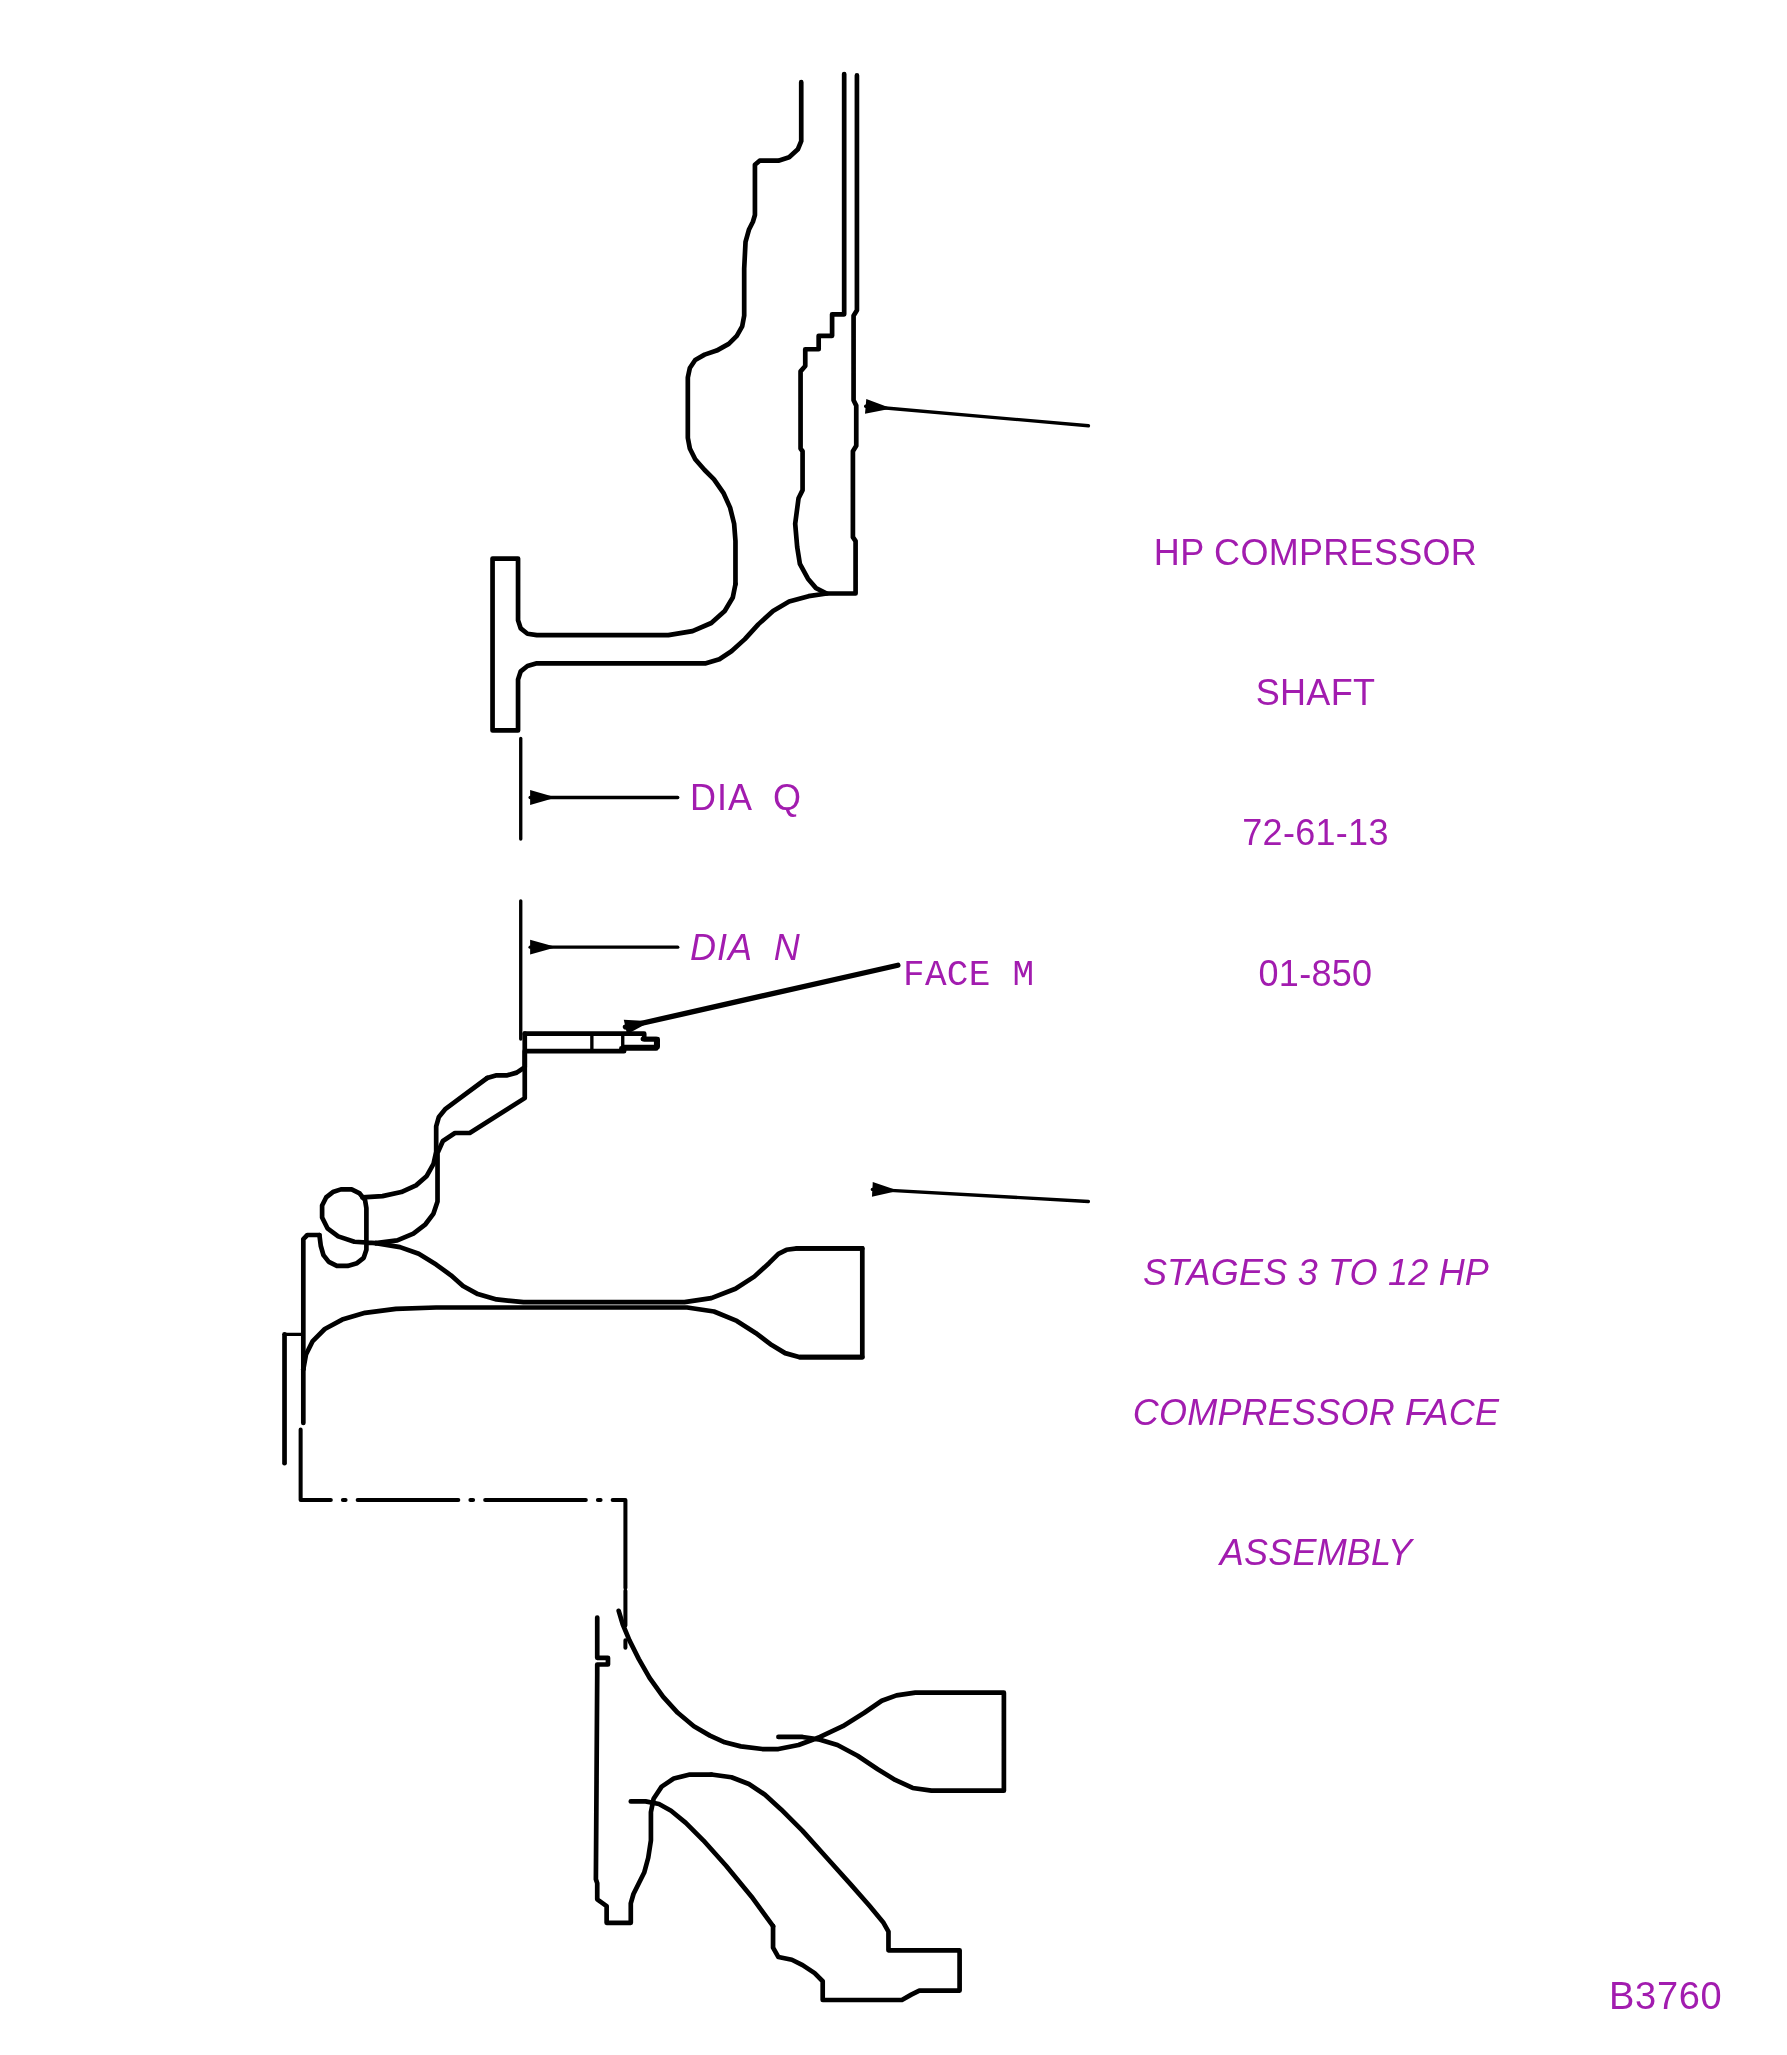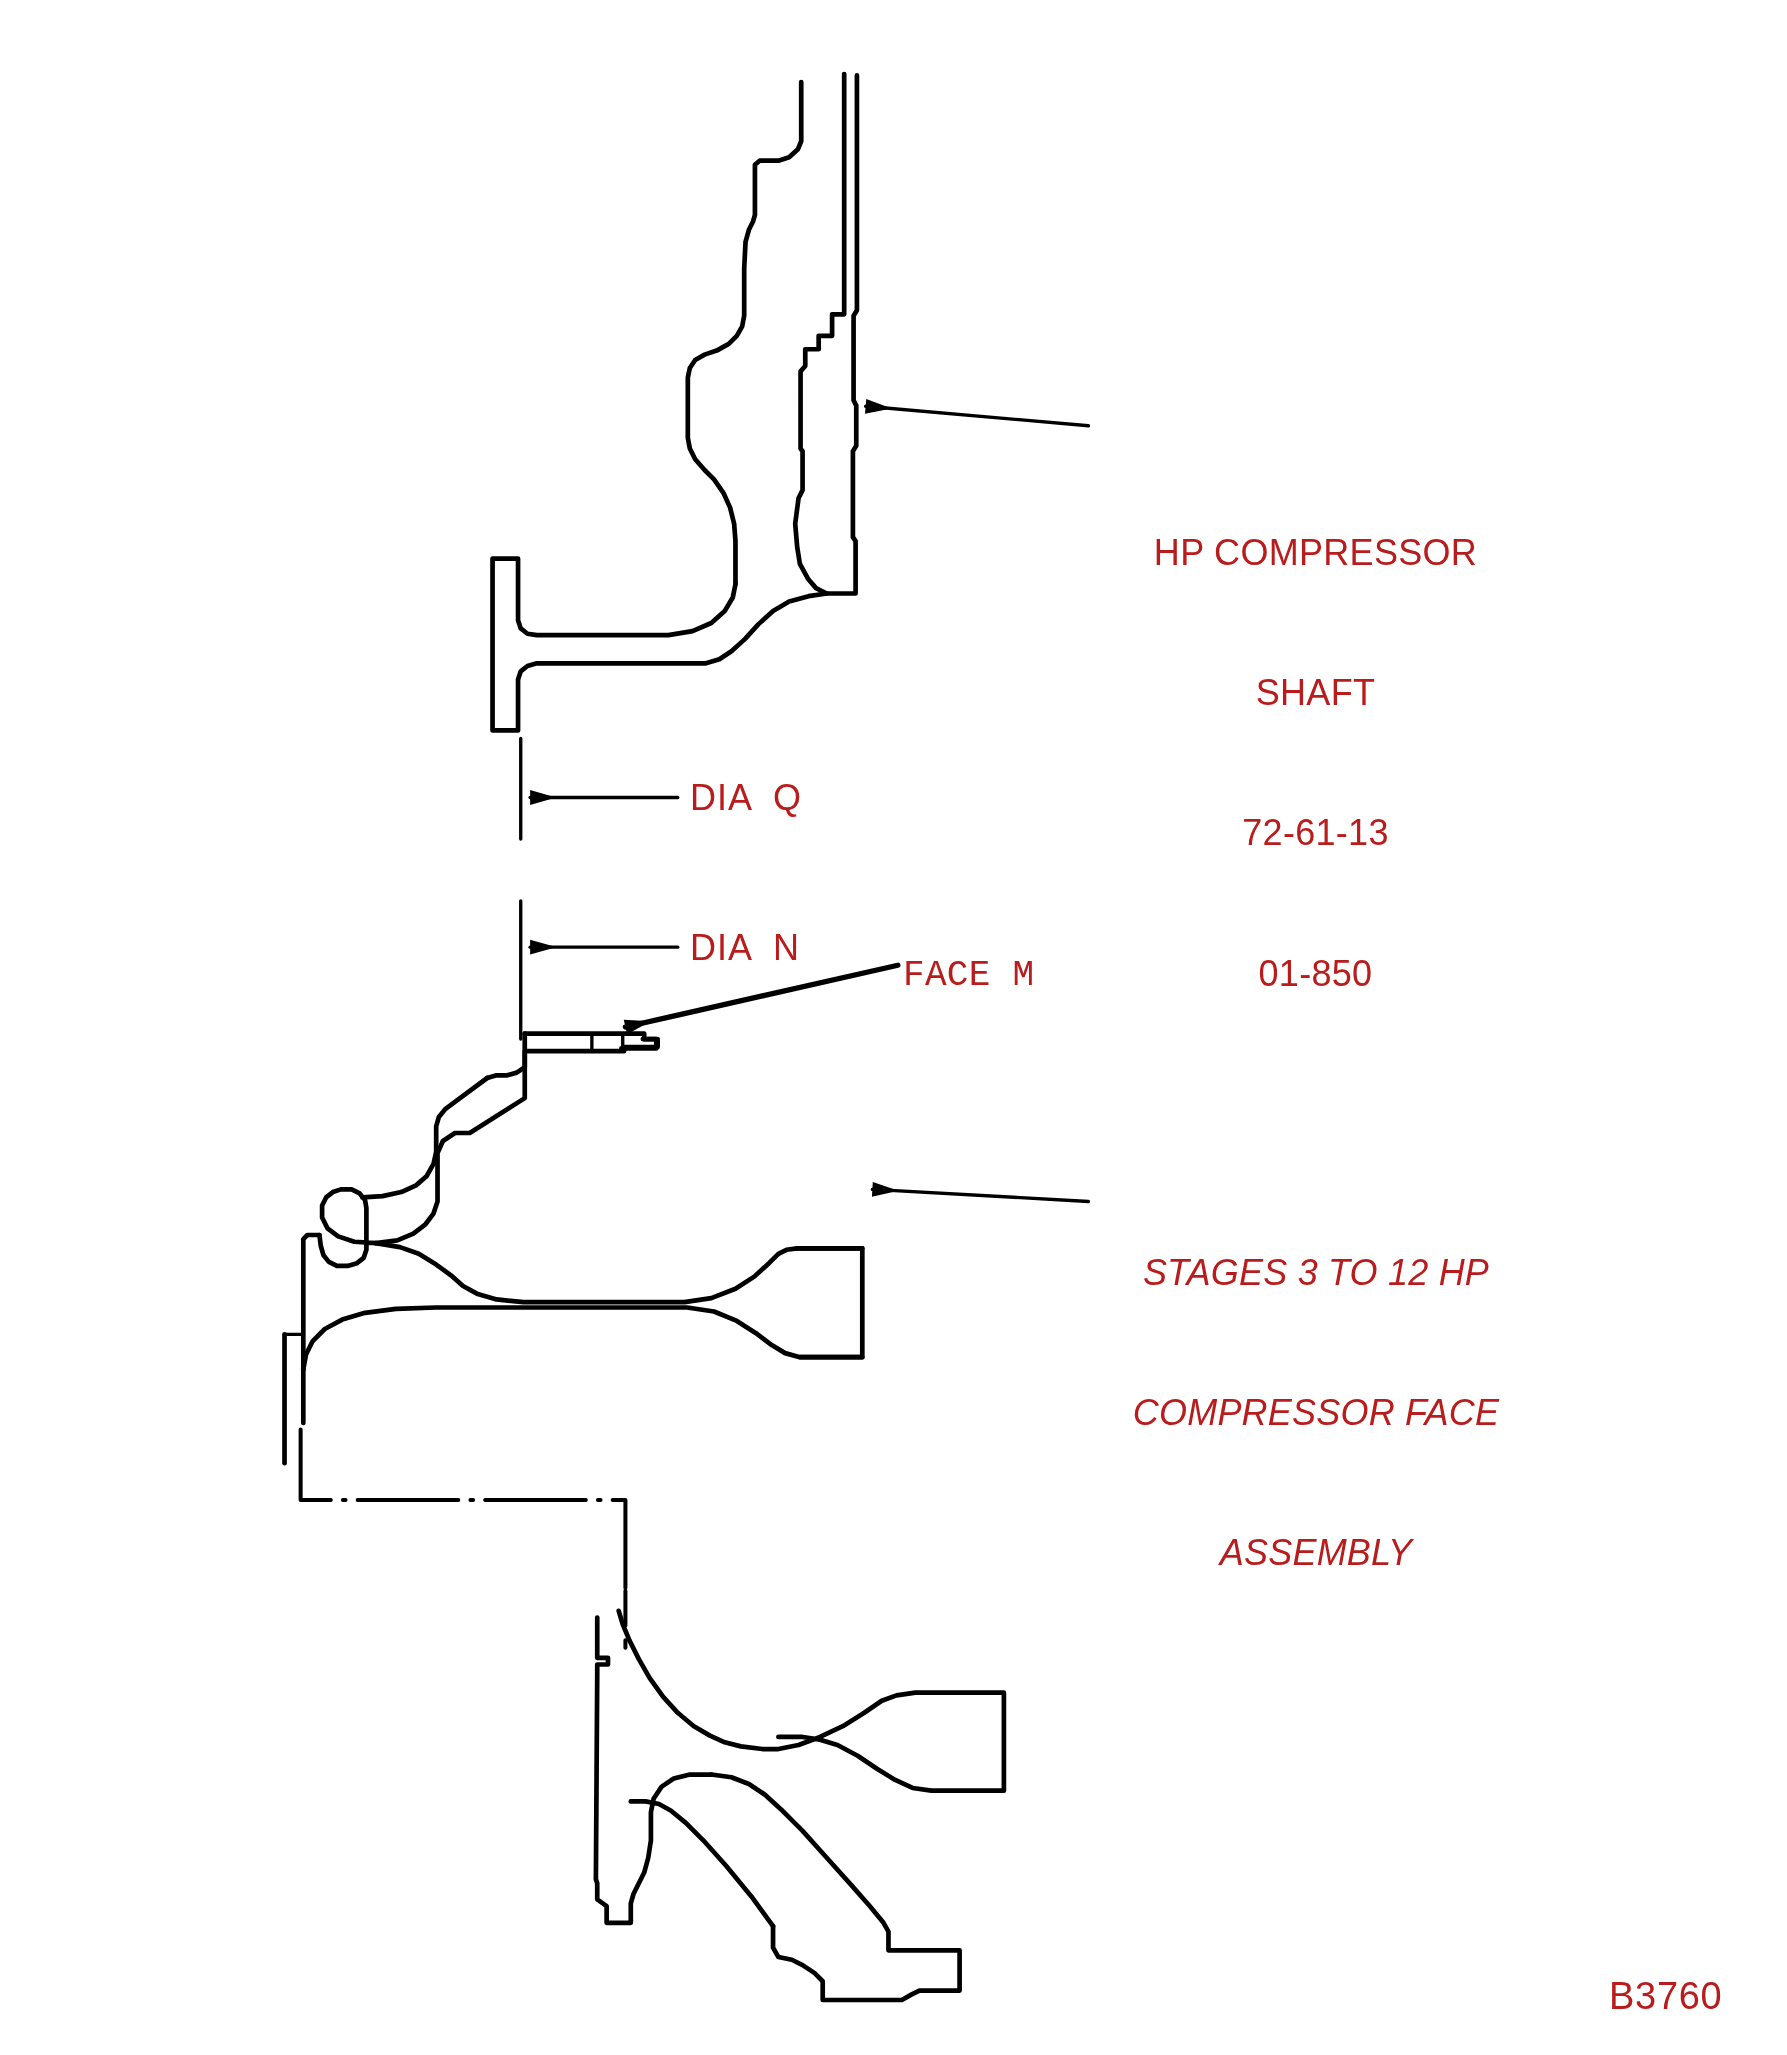--- a/index.html
+++ b/index.html
@@ -27,21 +27,21 @@
     position: absolute;
     top: 0;
     left: 0;
     width: 1787px;
     height: 2056px;
     display: block;
   }
   .callout-text {
     position: absolute;
     font-family: "Liberation Sans", sans-serif;
-    color: #b91c1c;
+    color: #a21caf;
     white-space: pre;
     line-height: 1.30;
   }
 
   
   #label-hp-shaft {
     left: 1114px;
     top: 436px;
     width: 403px;
     text-align: center;
@@ -57,20 +57,21 @@
     font-size: 36px;
     letter-spacing: 1px;
   }
 
   
   #label-dia-n {
     left: 690px;
     top: 925px;
     font-size: 36px;
     letter-spacing: 1px;
+    font-style: italic;
   }
 
   
   #label-face-m {
     left: 903px;
     top: 953px;
     font-size: 36px;
     letter-spacing: 0.3px;
     font-family: Liberation Mono, monospace;
   }

